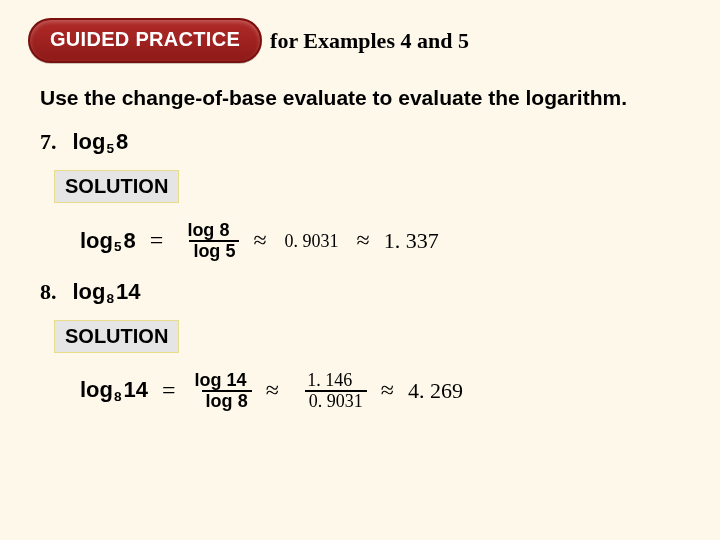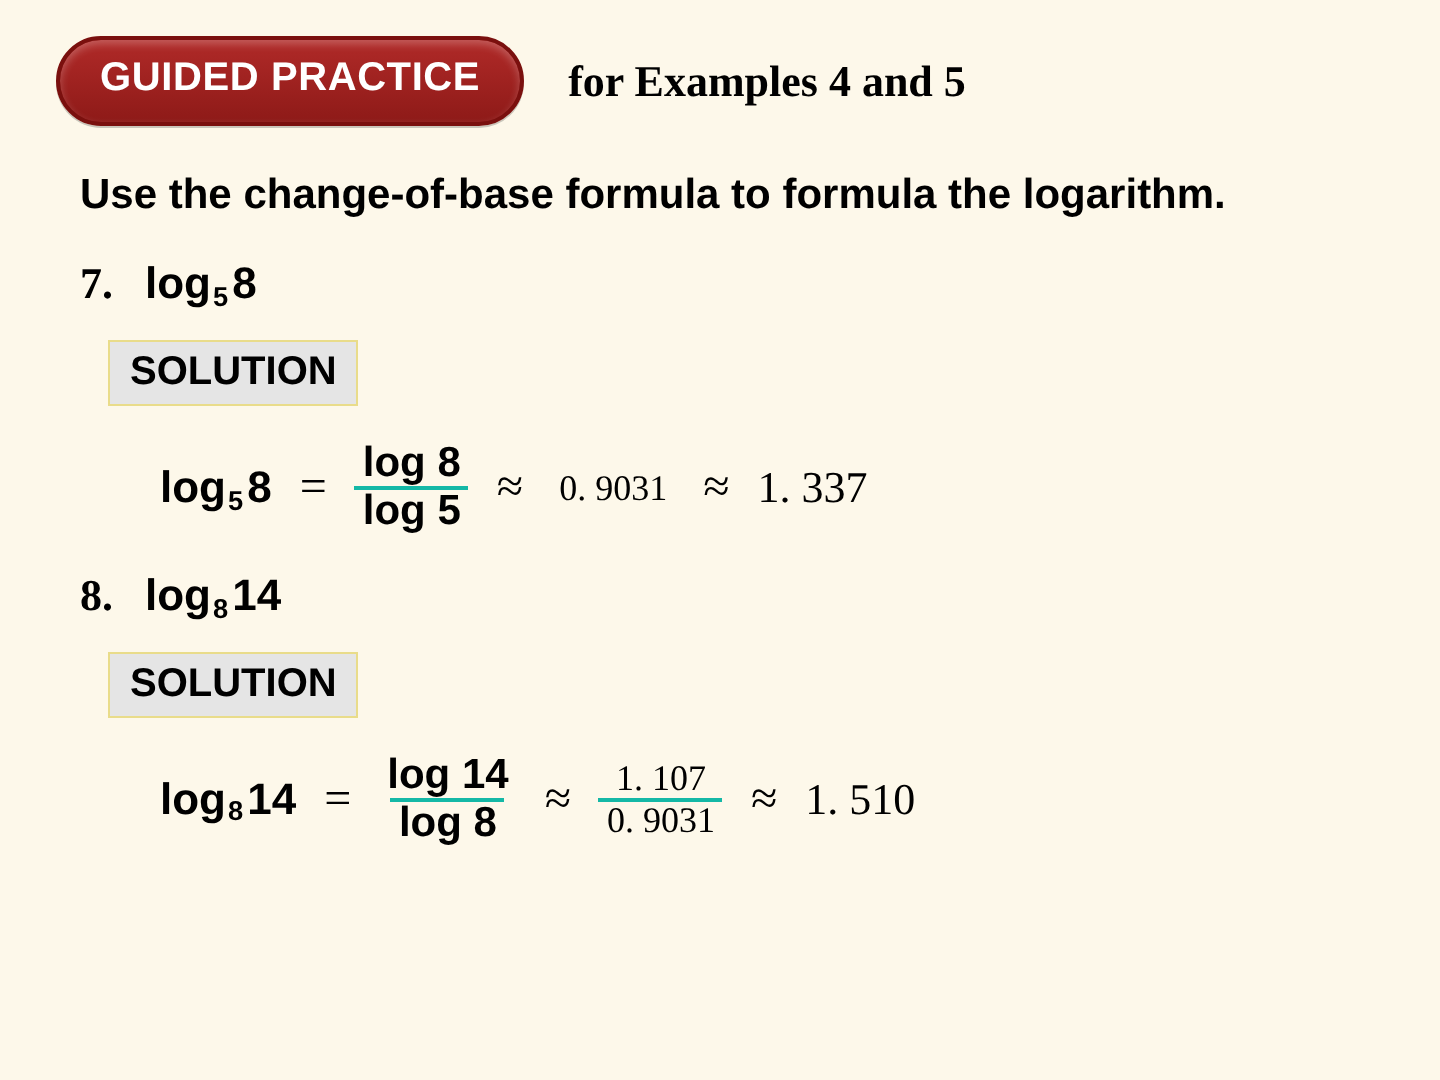--- a/index.html
+++ b/index.html
@@ -14,21 +14,21 @@
   }
   .slide {
     position: relative;
     width: 720px;
     height: 540px;
     box-sizing: border-box;
   }
   .header-row {
     display: flex;
     align-items: center;
-    gap: 22px;
+    gap: 8px;
     padding: 18px 0 0 28px;
   }
   .pill {
     position: relative;
     background: linear-gradient(#b02a28, #8e1a18);
     color: #fff;
     font-weight: 700;
     font-size: 20px;
     padding: 8px 20px 10px 20px;
     border-radius: 999px;
@@ -99,49 +99,50 @@
     display: inline-flex;
     flex-direction: column;
     align-items: center;
     line-height: 1.05;
     vertical-align: middle;
   }
   .frac .num {
     padding: 0 4px 0 4px;
   }
   .frac .den {
-    border-top: 2px solid #14b8a6;
+    border-top: 2px solid #000000;
     padding: 0 4px 0 4px;
+    margin-left: 12px;
   }
   .numfrac .num, .numfrac .den {
     font-family: "Times New Roman", Times, serif;
     font-size: 18px;
   }
   .result {
     font-family: "Times New Roman", Times, serif;
     font-size: 22px;
   }
   .fraclog .num, .fraclog .den {
     font-weight: 700;
     font-family: Arial, sans-serif;
-    font-size: 21px;
+    font-size: 18px;
     white-space: nowrap;
   }
 </style>
 </head>
 <body>
 
 <div class="slide">
 
   <div class="header-row">
     <div class="pill">GUIDED PRACTICE</div>
     <div class="heading-right">for Examples 4 and 5</div>
   </div>
 
-  <div class="instruction">Use the change-of-base formula to formula the logarithm.</div>
+  <div class="instruction">Use the change-of-base evaluate to evaluate the logarithm.</div>
 
   
   <div class="problem-row">
     <span class="problem-num">7.</span>
     <span class="logexpr">
       <span>log</span><span class="base">5</span><span>8</span>
     </span>
   </div>
 
   <div class="solution-tag">SOLUTION</div>
@@ -185,20 +186,20 @@
     <span class="frac fraclog">
       <span class="num">
         <span>log</span>&nbsp;<span>14</span>
       </span>
       <span class="den">
         <span>log</span>&nbsp;<span>8</span>
       </span>
     </span>
     <span class="approx">≈</span>
     <span class="frac numfrac">
-      <span class="num">1. 107</span>
+      <span class="num">1. 146</span>
       <span class="den">0. 9031</span>
     </span>
     <span class="approx">≈</span>
-    <span class="result">1. 510</span>
+    <span class="result">4. 269</span>
   </div>
 
 </div>
 
 </body></html>

